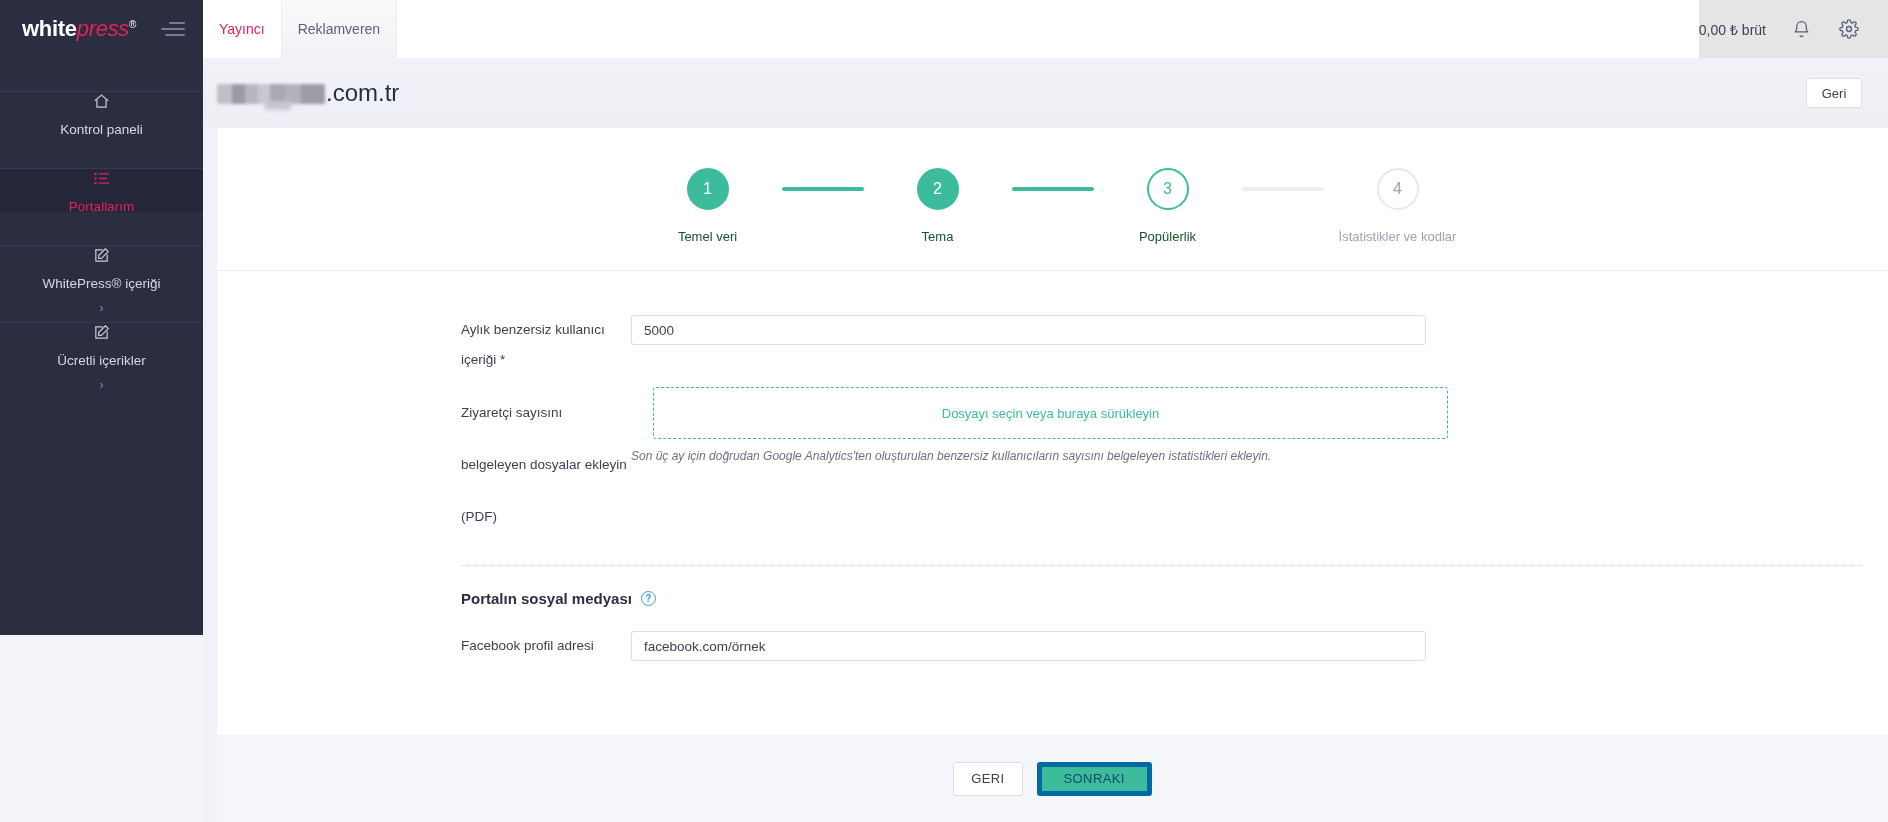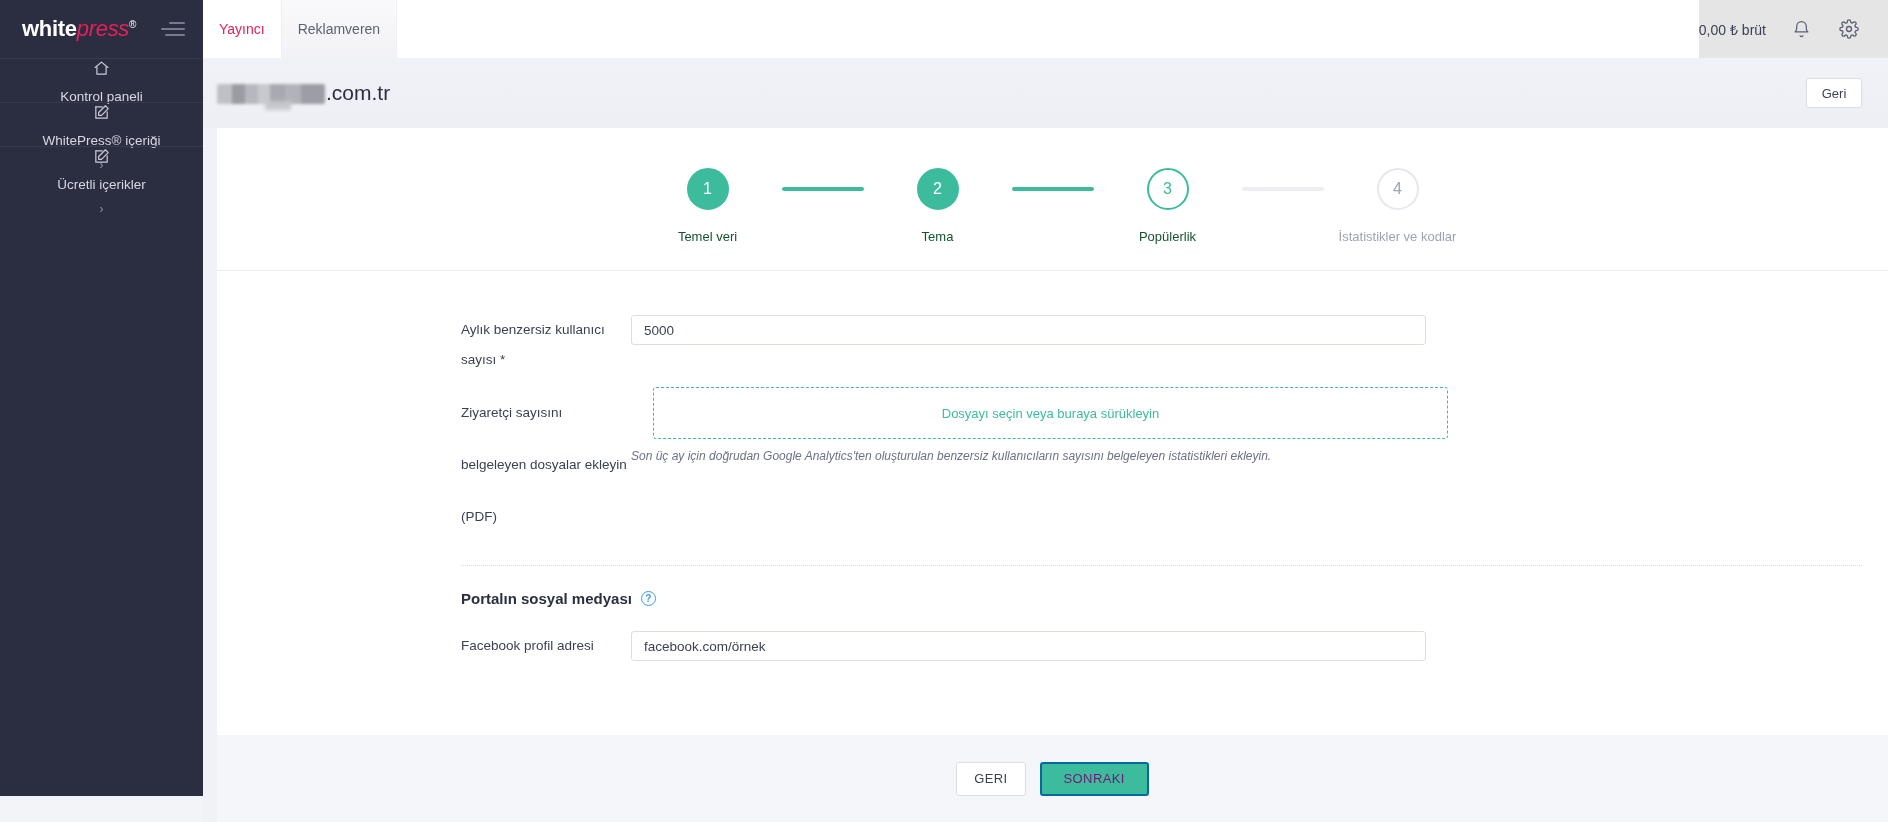--- a/index.html
+++ b/index.html
@@ -6,23 +6,23 @@
   html, body {
     width: 1888px; height: 822px;
     font-family: "Liberation Sans", sans-serif;
     background: #f3f4f8;
     overflow: hidden;
   }
   .app { position: relative; width: 1888px; height: 822px; display: flex; }
 
   
   .sidebar {
-    width: 203px; min-width: 203px; height: 796px;
+    width: 203px; min-width: 203px; height: 635px;
     background: #2b2e41;
-    display: flex; flex-direction: column;
+    display: flex; flex-direction: column; gap: 33px;
   }
   .sidebar-head {
     height: 58px; display: flex; align-items: center;
     padding: 0 18px 0 22px; justify-content: space-between;
   }
   .logo { font-size: 22px; letter-spacing: -0.3px; white-space: nowrap; }
   .logo .w { color: #ffffff; font-weight: 700; }
   .logo .p { color: #e4205a; font-weight: 400; font-style: italic; }
   .logo .r { color: #ffffff; font-size: 10px; vertical-align: super; font-weight: 400; }
   .burger { display: flex; flex-direction: column; gap: 4px; align-items: flex-end; cursor: pointer; width: 24px; }
@@ -61,21 +61,21 @@
   .topbar-spacer { flex: 1; background: #ffffff; }
   .topbar-right { display: flex; align-items: center; gap: 22px; padding-right: 26px; background: #e5e5e5; }
   .balance { font-size: 14px; color: #3b3f52; white-space: nowrap; }
   .icon-btn { width: 26px; height: 26px; display: flex; align-items: center; justify-content: center; cursor: pointer; color: #5a5f75; }
 
   .pagehead {
     height: 70px; display: flex; align-items: center;
     padding: 0 26px 0 14px; gap: 10px;
     background: linear-gradient(180deg,#f1f2f7,#eeeff5);
   }
-  .page-title { font-size: 21px; color: #2b2e41; display: flex; align-items: center; }
+  .page-title { font-size: 24px; color: #2b2e41; display: flex; align-items: center; }
   .redacted {
     display: inline-block; width: 108px; height: 20px;
     background:
       linear-gradient(90deg,#bfc0c6 0 14%,#9a9ba3 14% 26%,#b7b8bf 26% 38%,#c8c9cf 38% 49%,#a8a9b1 49% 63%,#b2b3ba 63% 78%,#9c9da5 78% 100%);
     filter: blur(1.6px); border-radius: 2px; margin-right: 1px;
     position: relative; top: 1px;
   }
   .redacted::after {
     content: ""; position: absolute; left: 44%; top: 17px; width: 26px; height: 9px;
     background: #c6c7cd; filter: blur(1.6px);
@@ -154,21 +154,21 @@
   .card-footer {
     height: 87px; background: #f5f6fa;
     display: flex; align-items: center; justify-content: center; gap: 14px;
   }
   .btn {
     height: 34px; border-radius: 3px; font-size: 13px; cursor: pointer;
     display: flex; align-items: center; justify-content: center;
     letter-spacing: 0.4px; font-family: "Liberation Sans", sans-serif;
   }
   .btn-ghost { min-width: 54px; padding: 0 17px; background: #ffffff; border: 1px solid #dcdee6; color: #3b3f52; }
-  .btn-primary { min-width: 108px; padding: 0 22px; background: #3cbc9d; border: 2px solid #0369a1; color: #701a75; }
+  .btn-primary { min-width: 108px; padding: 0 22px; background: #3cbc9d; border: 5px solid #0369a1; color: #0c4a6e; }
 </style>
 </head>
 <body>
 
 <div class="app">
 
   <aside class="sidebar">
     <div class="sidebar-head">
       <div class="logo"><span class="w">white</span><span class="p">press</span><span class="r">®</span></div>
       <div class="burger">
@@ -181,20 +181,31 @@
     <div class="nav-item">
       <span class="nicon">
         <svg width="17" height="17" viewBox="0 0 24 24" fill="none" stroke="#c9cbd8" stroke-width="1.7" stroke-linecap="round" stroke-linejoin="round">
             <path d="M3 10.5L12 3l9 7.5"></path>
             <path d="M5.5 9.5V20h13V9.5"></path>
           </svg>
       </span>
       <span class="nlabel">Kontrol paneli</span>
     </div>
 
+    <div class="nav-item active">
+      <span class="nicon">
+        <svg width="17" height="17" viewBox="0 0 24 24" fill="none" stroke="#e4205a" stroke-width="2" stroke-linecap="round">
+            <rect x="2" y="4" width="3" height="3" fill="#e4205a" stroke="none"></rect>
+            <rect x="2" y="10.5" width="3" height="3" fill="#e4205a" stroke="none"></rect>
+            <rect x="2" y="17" width="3" height="3" fill="#e4205a" stroke="none"></rect>
+            <path d="M9 5.5h13M9 12h10M9 18.5h13"></path>
+          </svg>
+      </span>
+      <span class="nlabel">Portallarım</span>
+    </div>
 
     <div class="nav-item">
       <span class="nicon">
         <svg width="17" height="17" viewBox="0 0 24 24" fill="none" stroke="#c9cbd8" stroke-width="1.7" stroke-linecap="round" stroke-linejoin="round">
             <path d="M4 4h9"></path>
             <path d="M4 4v16h16v-9"></path>
             <path d="M17.5 2.5l4 4L12 16H8v-4z"></path>
           </svg>
       </span>
       <span class="nlabel">WhitePress® içeriği</span>
@@ -268,21 +279,21 @@
           <div class="step">
             <div class="bubble todo">4</div>
             <div class="step-label muted">İstatistikler ve kodlar</div>
           </div>
         </div>
       </div>
 
       <div class="form-body">
 
         <div class="row">
-          <div class="lbl">Aylık benzersiz kullanıcı sayısı *</div>
+          <div class="lbl">Aylık benzersiz kullanıcı içeriği *</div>
           <div class="field">
             <input class="txtinput" type="text" value="5000" style="">
           </div>
         </div>
 
         <div class="row" style="margin-bottom:0;">
           <div class="lbl" style="line-height:52px;">Ziyaretçi sayısını belgeleyen dosyalar ekleyin (PDF)</div>
           <div class="field">
             <div class="dropzone">Dosyayı seçin veya buraya sürükleyin</div>
             <div class="hint">Son üç ay için doğrudan Google Analytics'ten oluşturulan benzersiz kullanıcıların sayısını belgeleyen istatistikleri ekleyin.</div>

